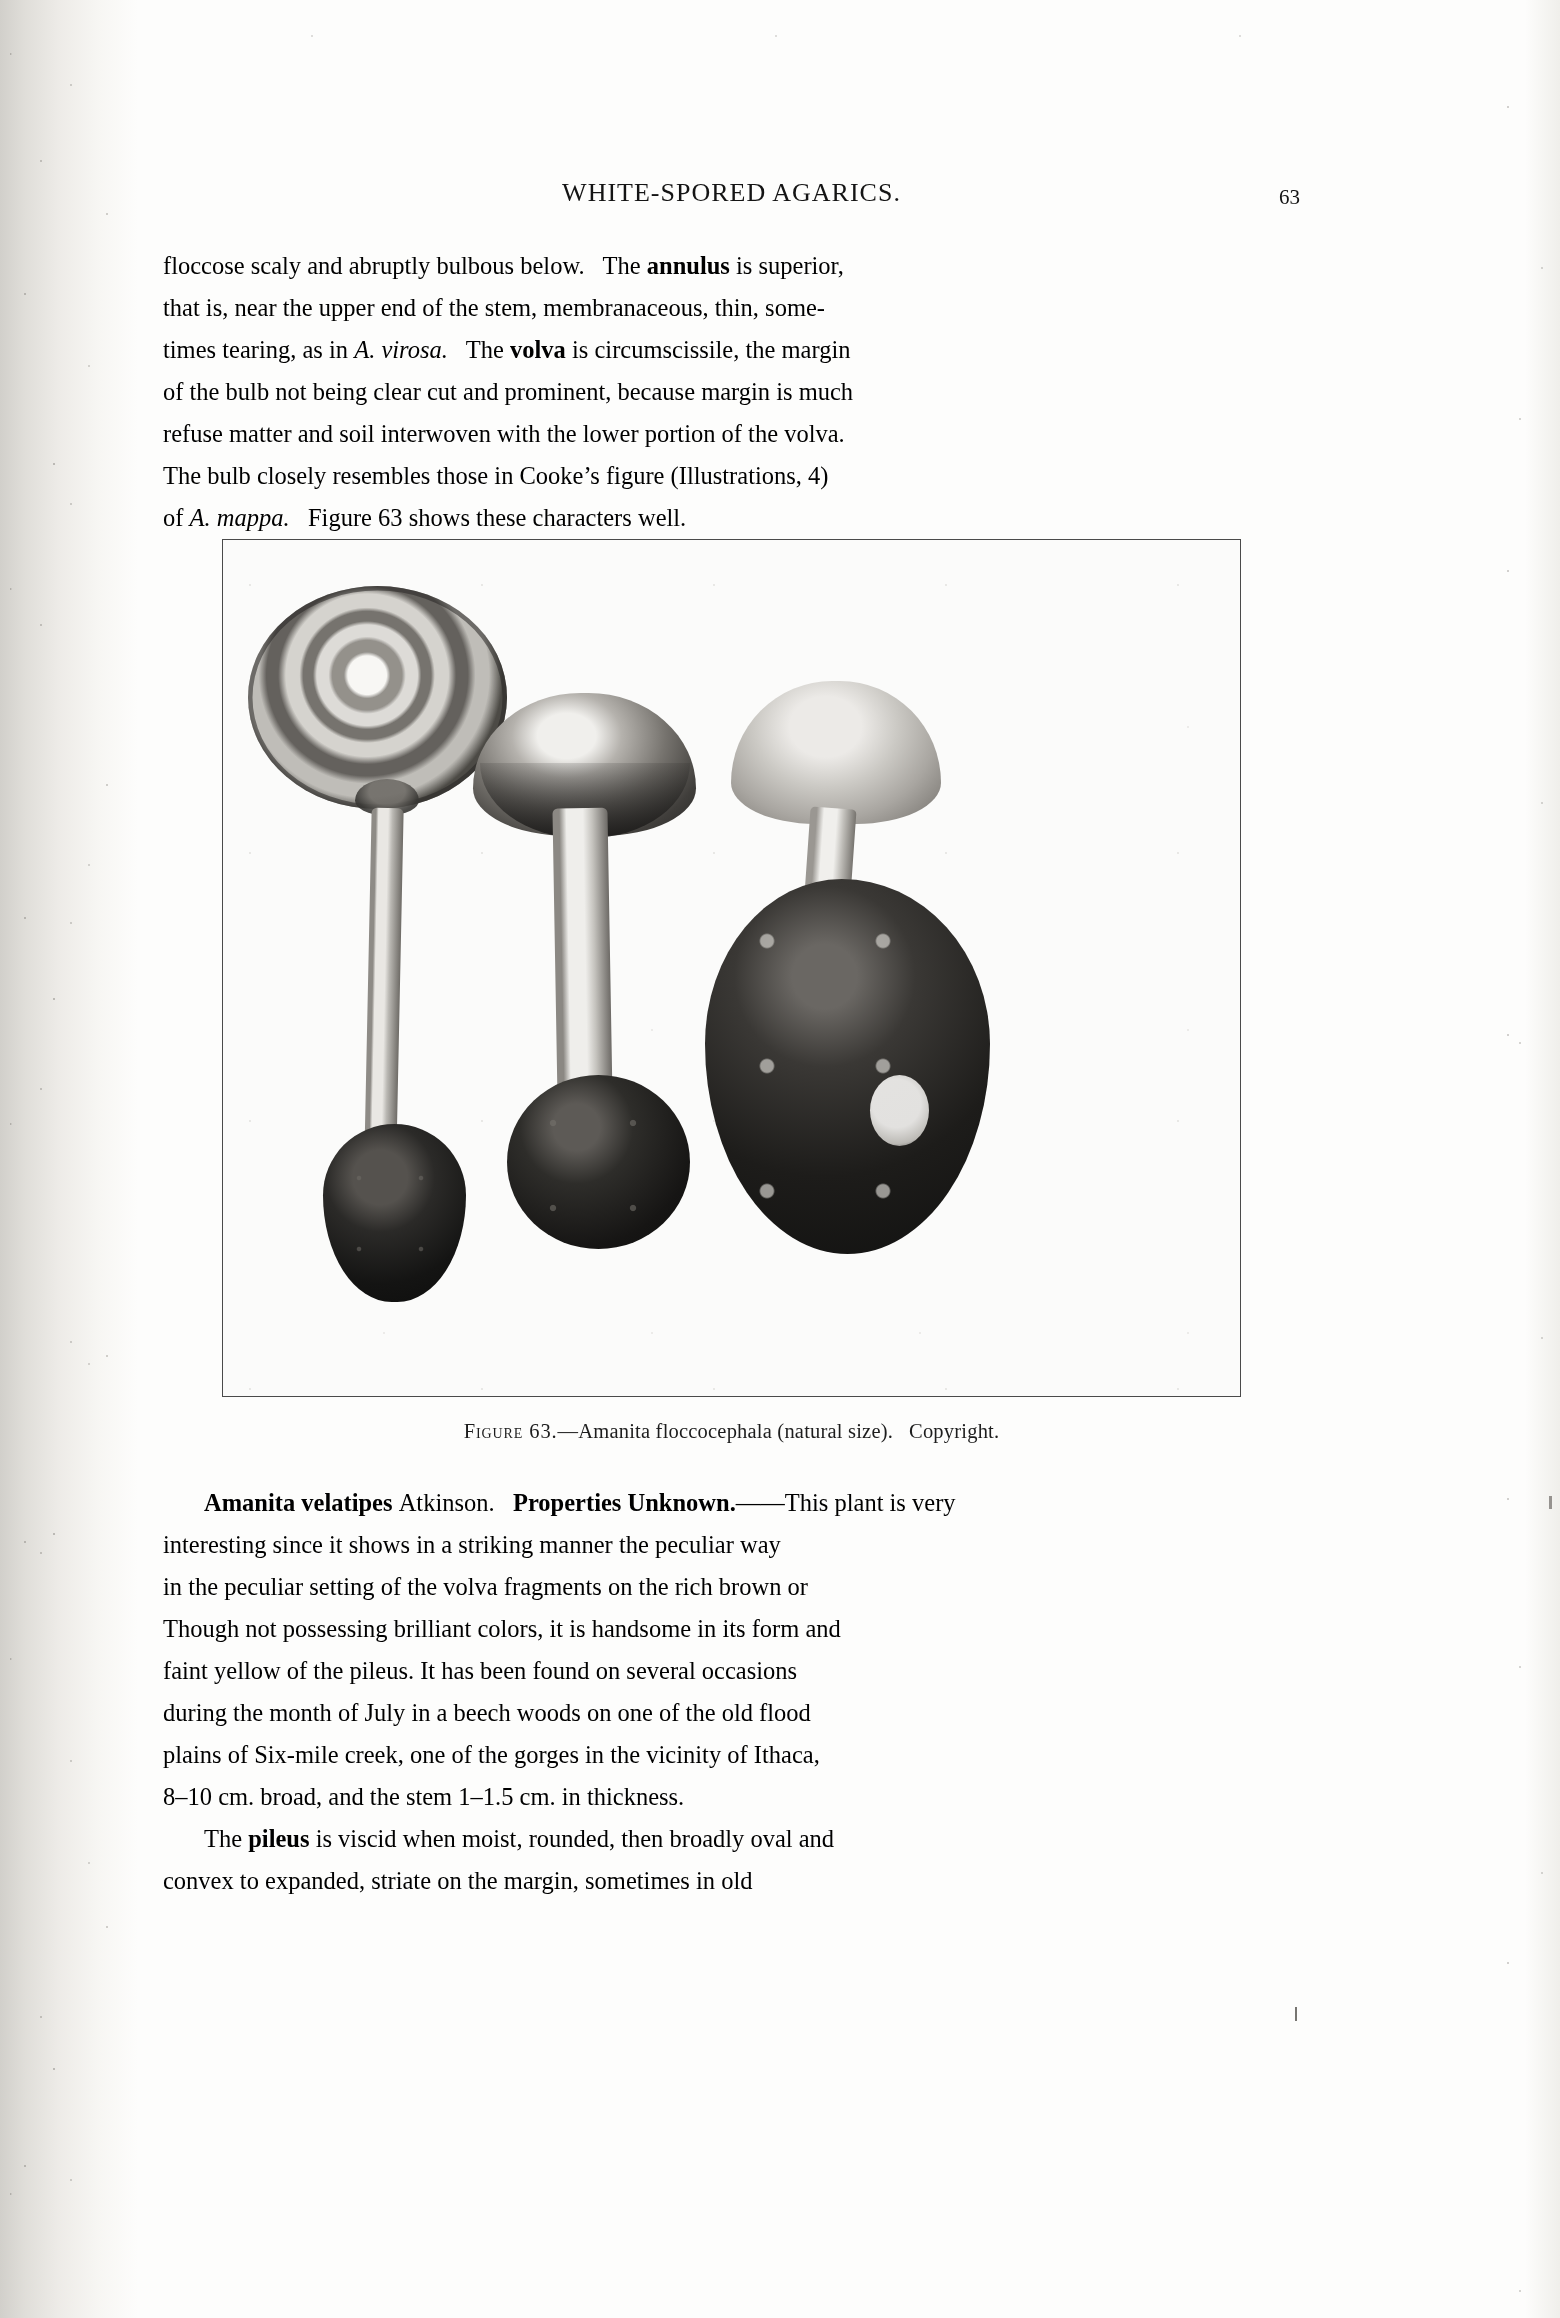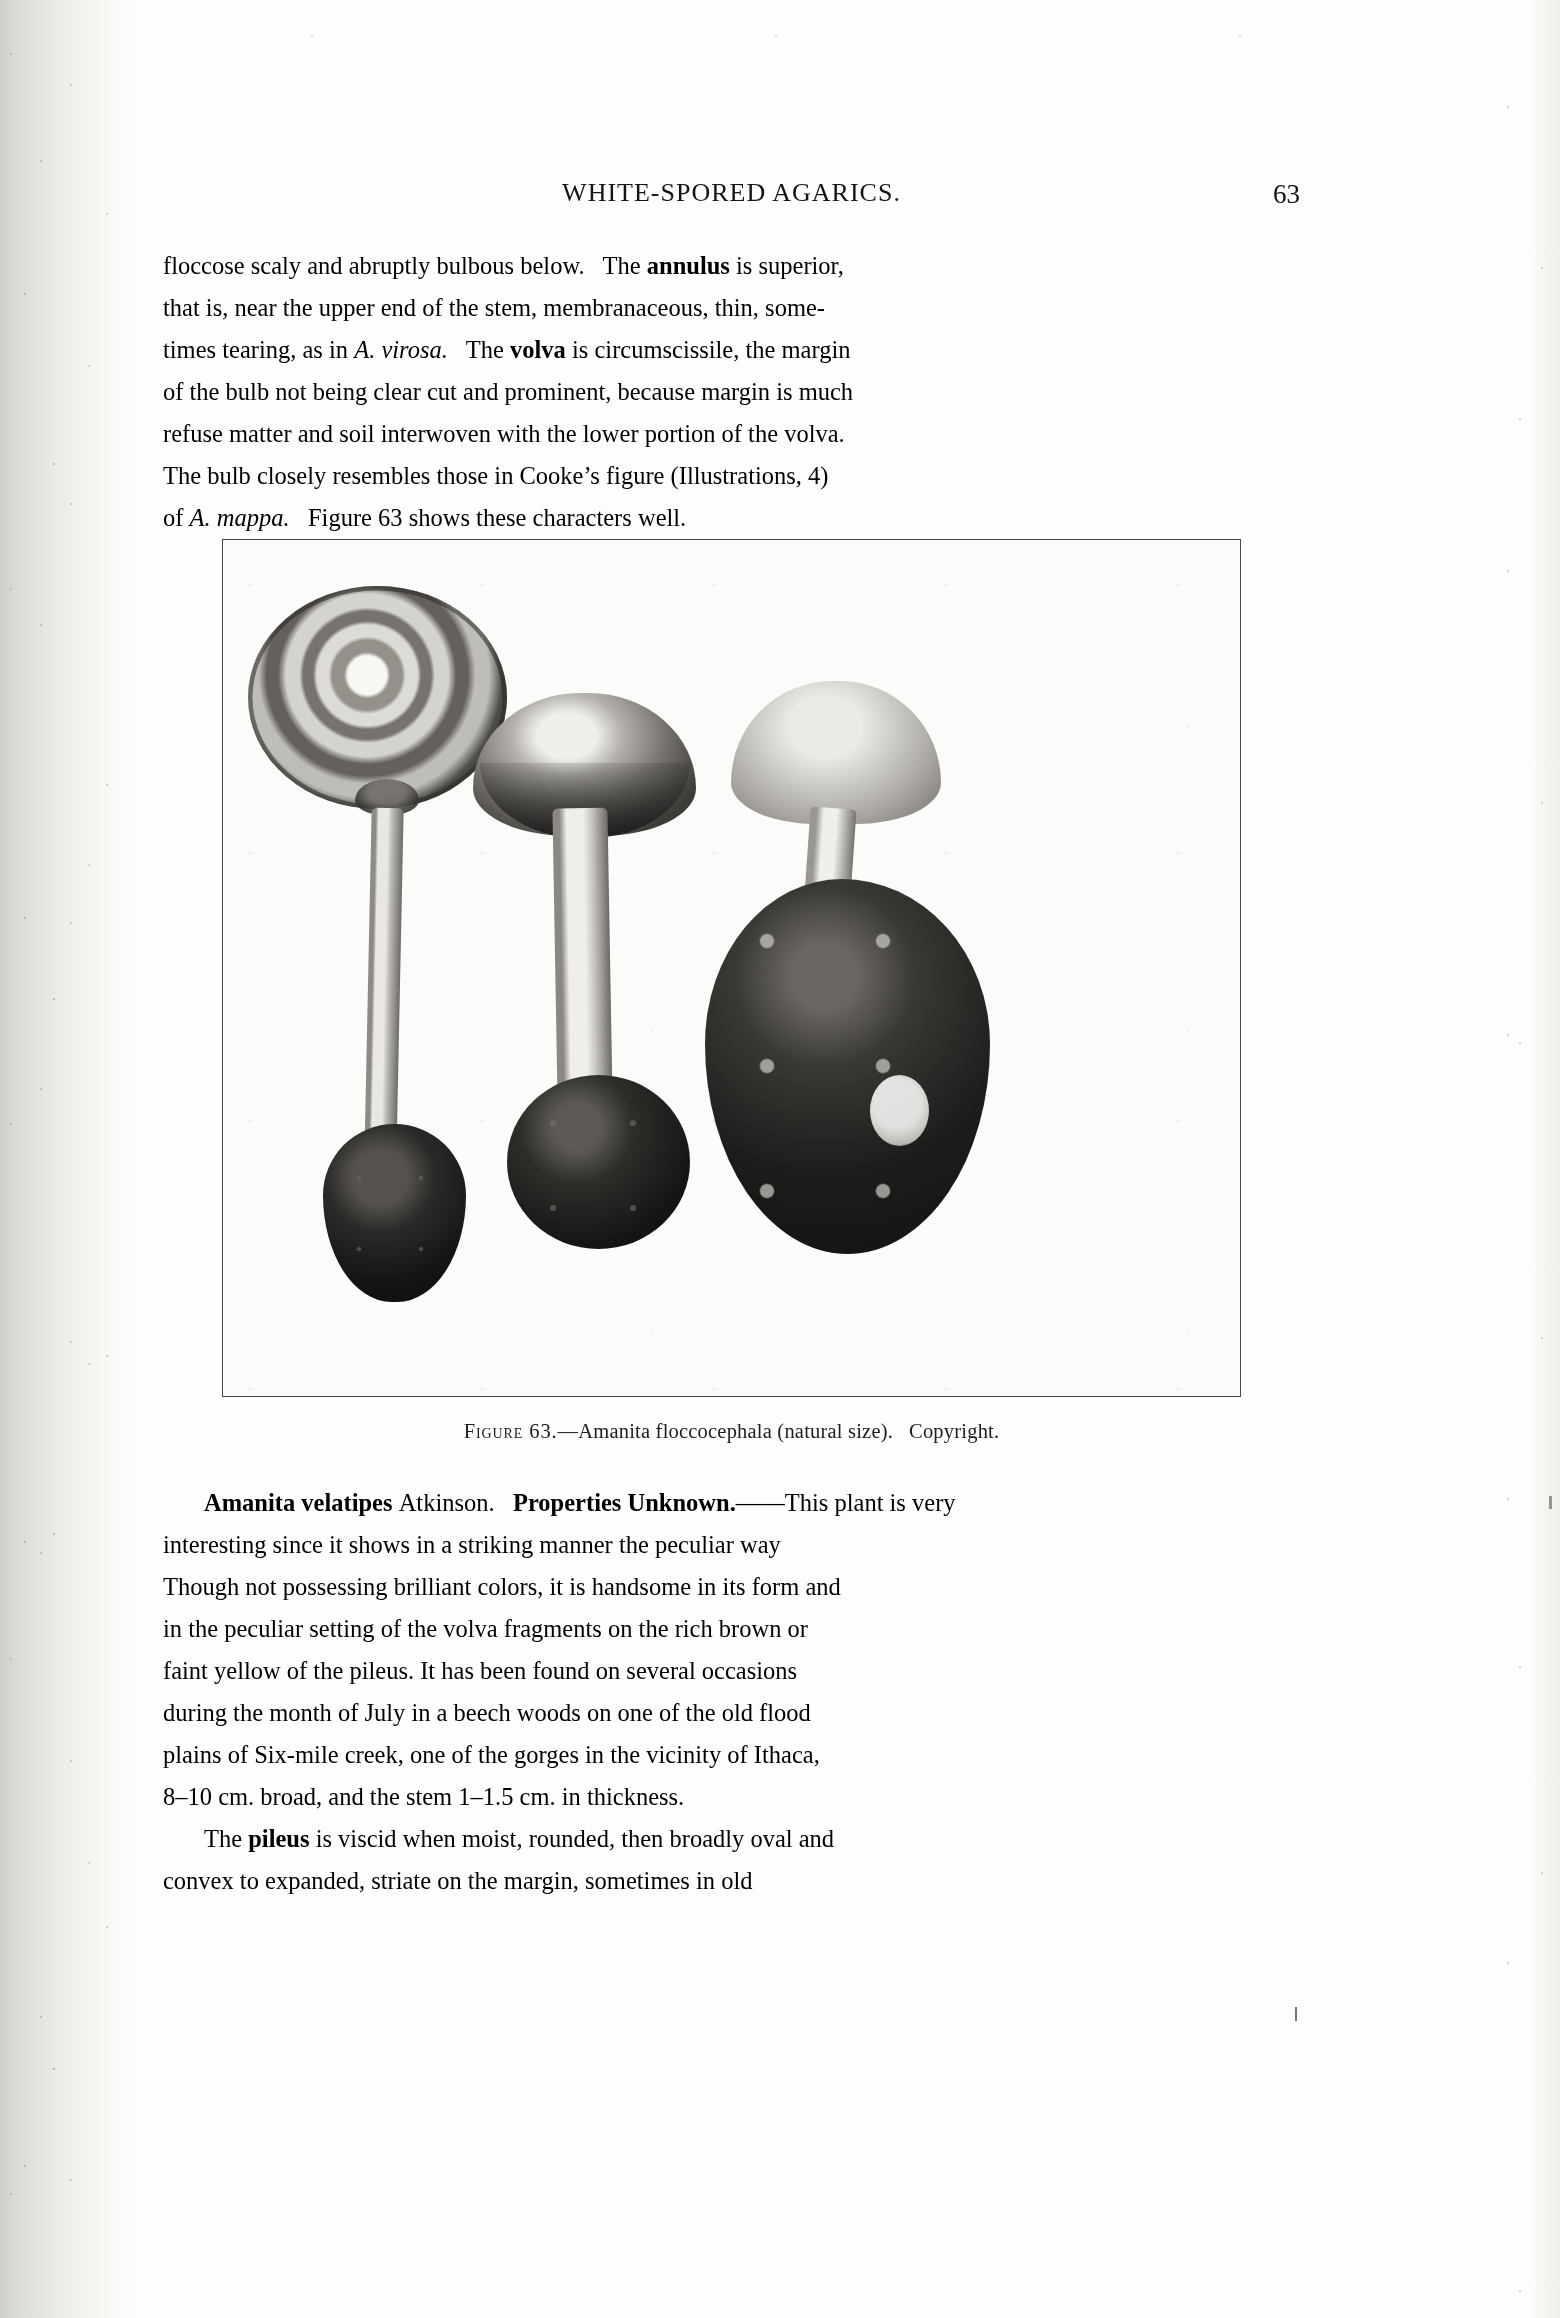--- a/index.html
+++ b/index.html
@@ -93,21 +93,21 @@
   .running-head .title {
     font-size: 26px;
     letter-spacing: 1px;
     color: #141414;
     font-family: "Liberation Serif", serif;
   }
   .running-head .folio {
     position: absolute;
     right: 0;
     bottom: -1.8px;
-    font-size: 27px;
+    font-size: 21px;
     color: #141414;
   }
 
   .body-block {
     margin-top: 37px;
     font-size: 24.5px;
     line-height: 42px;
     text-align: justify;
     color: #000000;
   }
@@ -395,22 +395,22 @@
     <div class="figure-caption">
       <span class="smcap">Figure 63.</span><span>—</span><span>Amanita floccocephala</span><span>&nbsp;</span><span>(natural size).</span><span>&nbsp;&nbsp;&nbsp;</span><span>Copyright.</span>
     </div>
   </div>
 
   <div class="body-block body-block-2">
     <p class="p-indent">
       <span class="bd">Amanita velatipes</span><span>&nbsp;</span><span>Atkinson.</span><span>&nbsp;&nbsp;&nbsp;</span><span class="bd">Properties Unknown.</span><span>——</span><span>This plant is very</span>
     </p>
     <p><span>interesting  since  it  shows  in  a  striking  manner  the  peculiar  way</span></p>
+    <p><span>in the peculiar setting of the volva fragments on the rich  brown  or</span></p>
     <p><span>Though not possessing brilliant colors, it is handsome in its form and</span></p>
-    <p><span>in the peculiar setting of the volva fragments on the rich  brown  or</span></p>
     <p><span>faint yellow of the pileus.   It  has  been  found  on  several  occasions</span></p>
     <p><span>during  the  month  of  July  in  a  beech  woods  on  one  of  the  old  flood</span></p>
     <p><span>plains  of  Six-mile  creek,  one  of  the  gorges  in  the  vicinity  of  Ithaca,</span></p>
     <p><span>8–10 cm. broad, and the stem 1–1.5 cm. in thickness.</span></p>
     <p class="p-indent">
       <span>The </span><span class="bd">pileus</span><span> is viscid when moist, rounded, then broadly oval and</span>
     </p>
     <p><span>convex  to  expanded,  striate  on  the  margin,  sometimes  in  old</span></p>
   </div>
 

